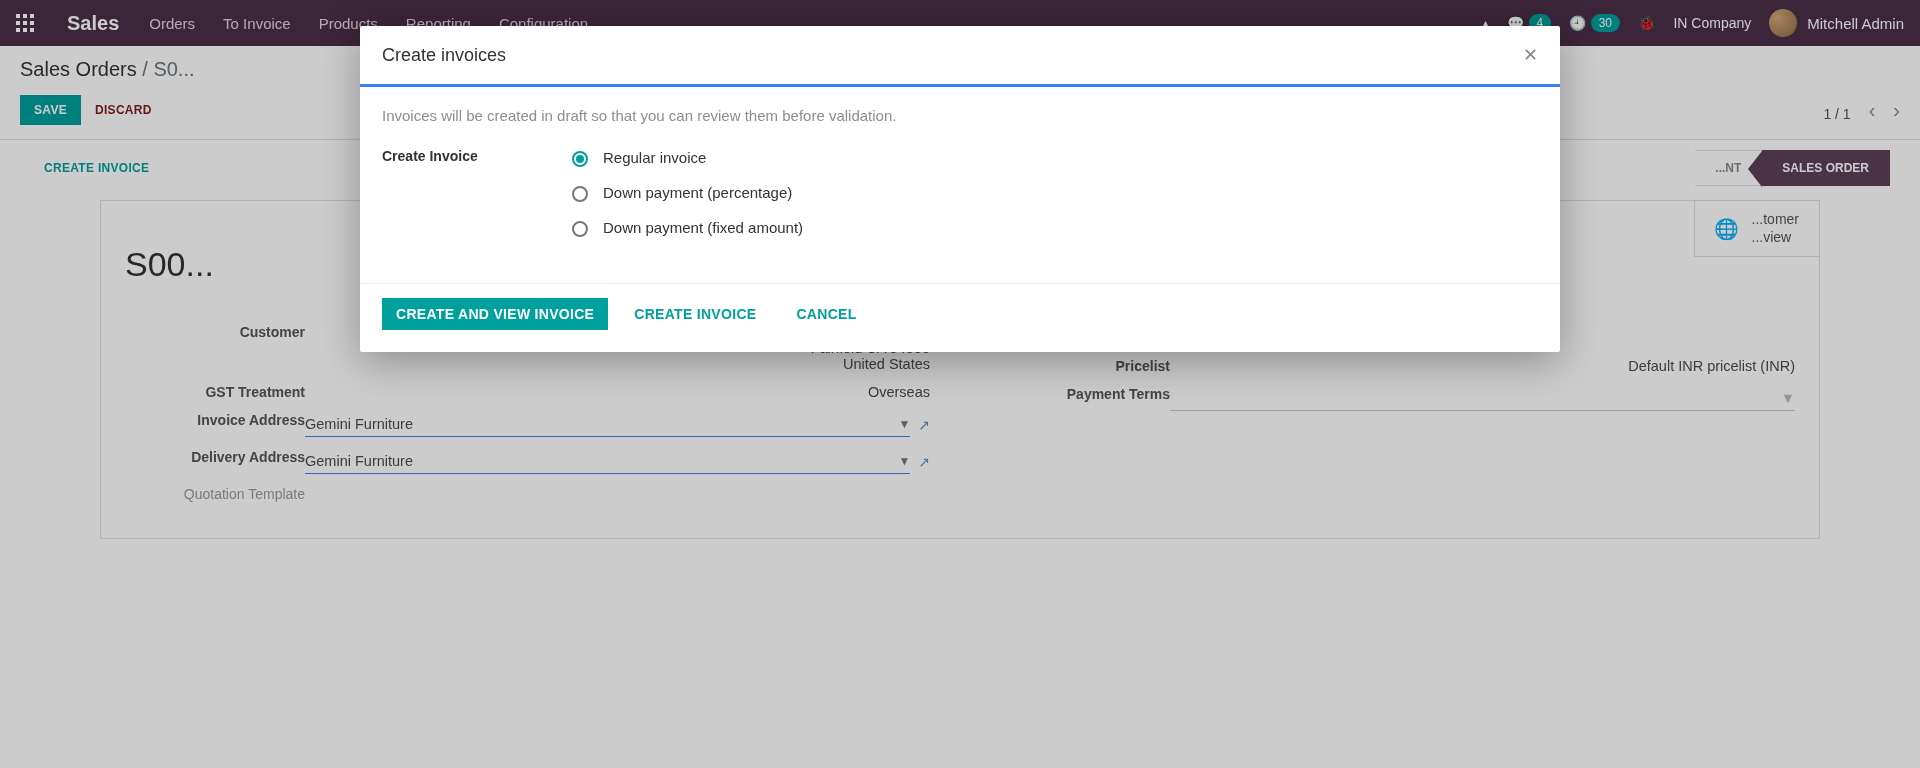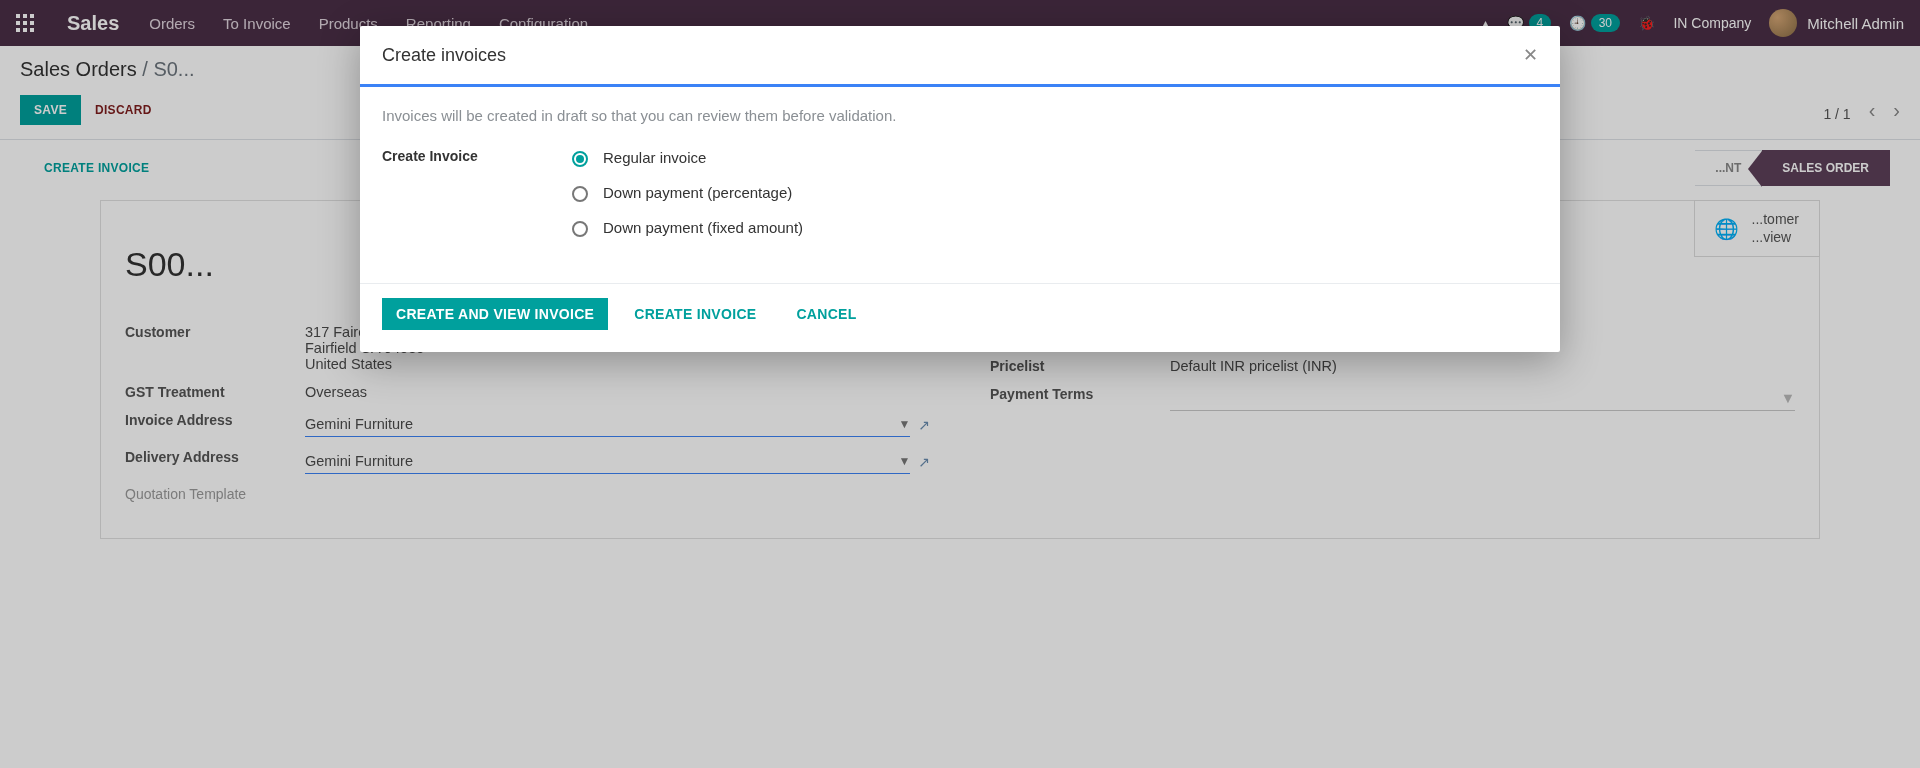--- a/index.html
+++ b/index.html
@@ -133,21 +133,21 @@
     background: #fff;
     display: flex; align-items: center; gap: 12px;
     color: #555;
   }
   .smartbtn .ico { font-size: 20px; }
   .smartbtn .txt { font-size: 14px; line-height: 1.25; }
 
   .recname { font-size: 34px; font-weight: 500; margin: 20px 0 40px 0; color: #333; }
 
   .form-cols { display: flex; gap: 60px; }
-  .form-col { flex: 1; }
+  .form-col { flex: 1; text-align: right; }
   .frow { display: flex; align-items: flex-start; margin-bottom: 12px; }
   .frow .lbl { width: 180px; color: #555; font-weight: 600; font-size: 14px; }
   .frow .lbl.muted { color: #9a9a9a; font-weight: 500; }
   .frow .val { flex: 1; color: #4c4c4c; font-size: 14.5px; }
   .m2o {
     display: flex; align-items: center; gap: 8px;
   }
   .m2o .field {
     flex: 1; border-bottom: 1px solid #3b82f6; padding: 4px 0;
     display: flex; justify-content: space-between; align-items: center;

